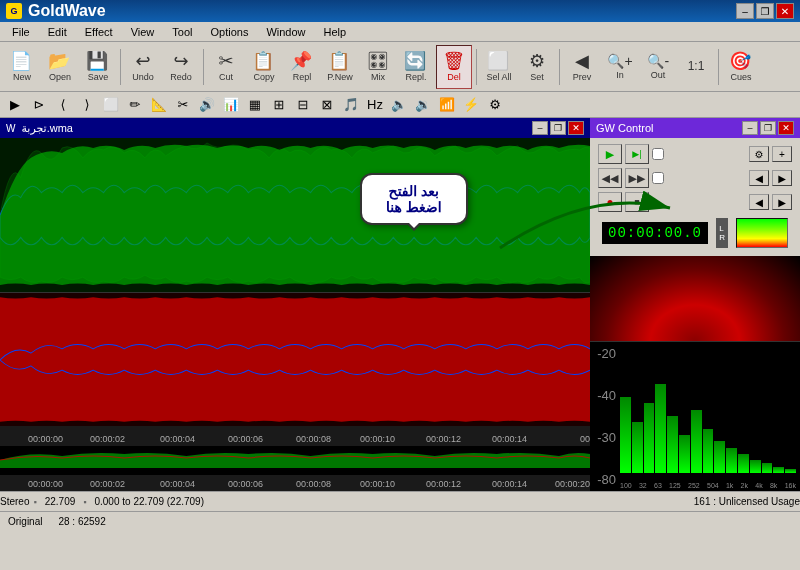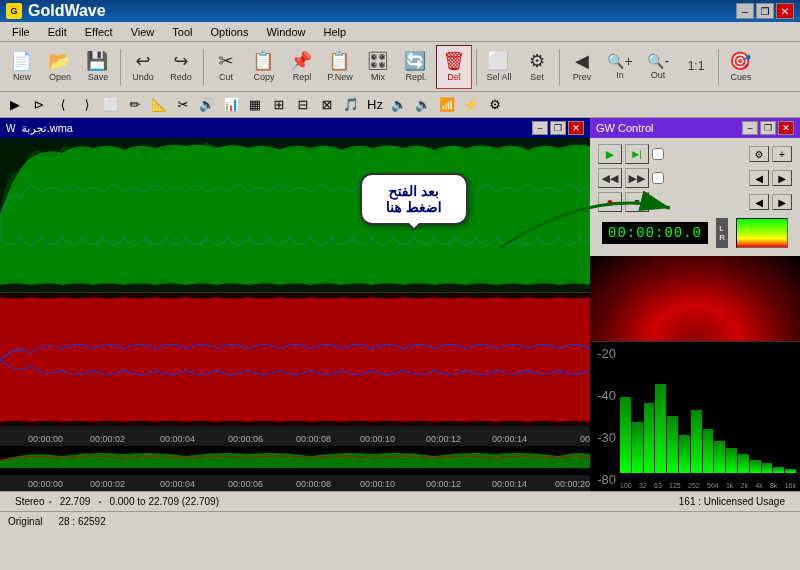--- a/index.html
+++ b/index.html
@@ -282,21 +282,21 @@
     }
     .freq-label { color: #888; font-size: 7px; }
 
     
     .status-bar {
       height: 20px;
       background: #d4d0c8;
       border-top: 1px solid #999;
       display: flex;
       align-items: center;
-      padding: 0 15px;
+      padding: 0 0;
       gap: 8px;
       font-size: 10px;
     }
     .status-item {
       display: flex;
       align-items: center;
       gap: 4px;
     }
 
     

